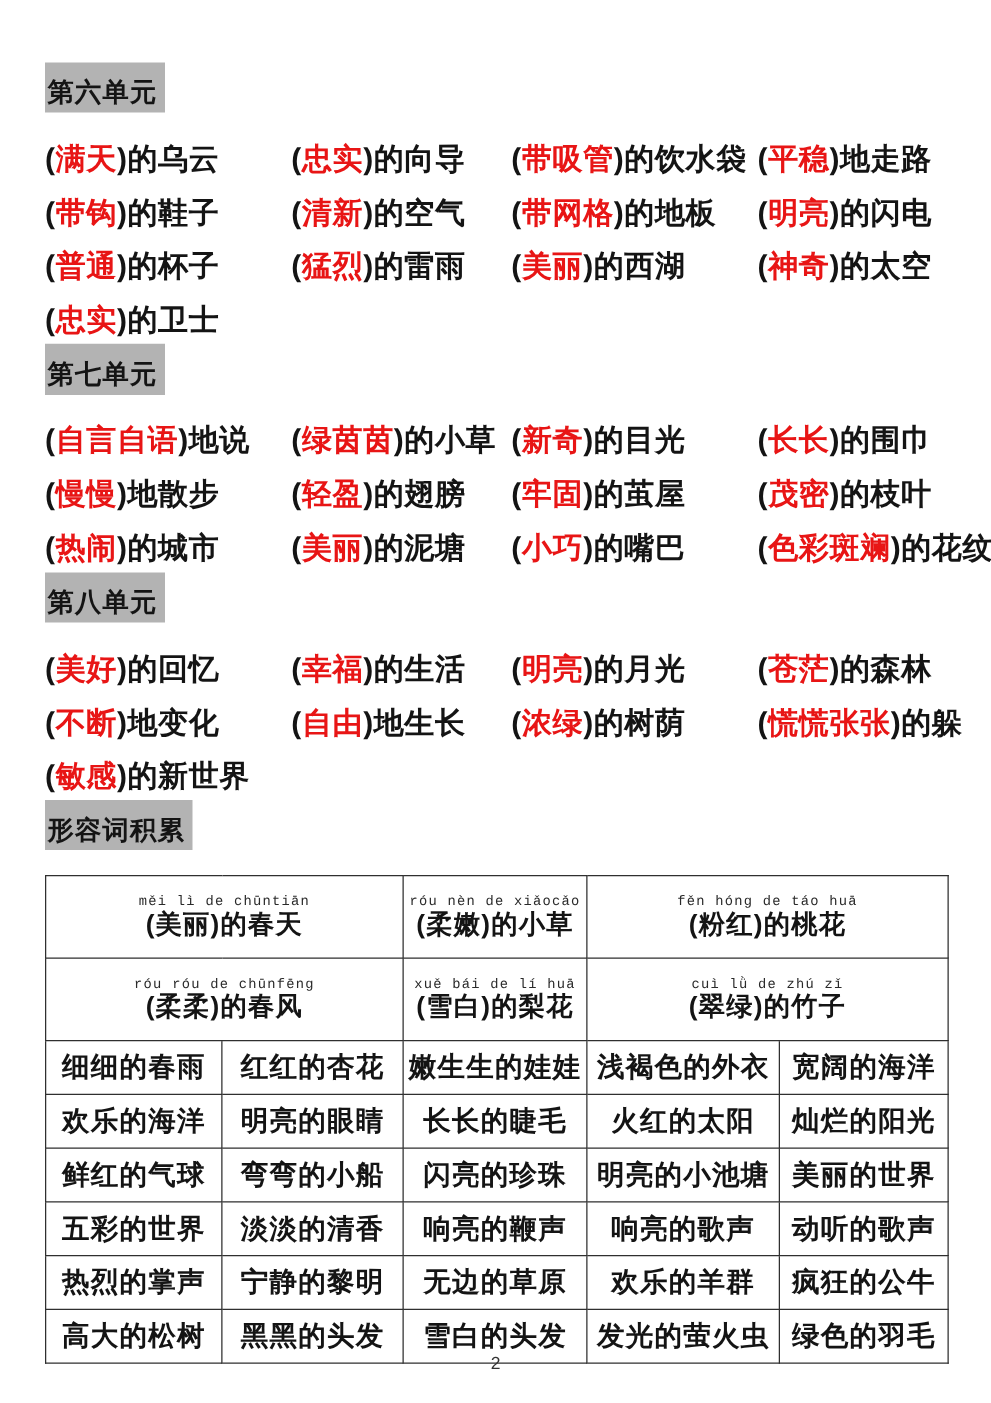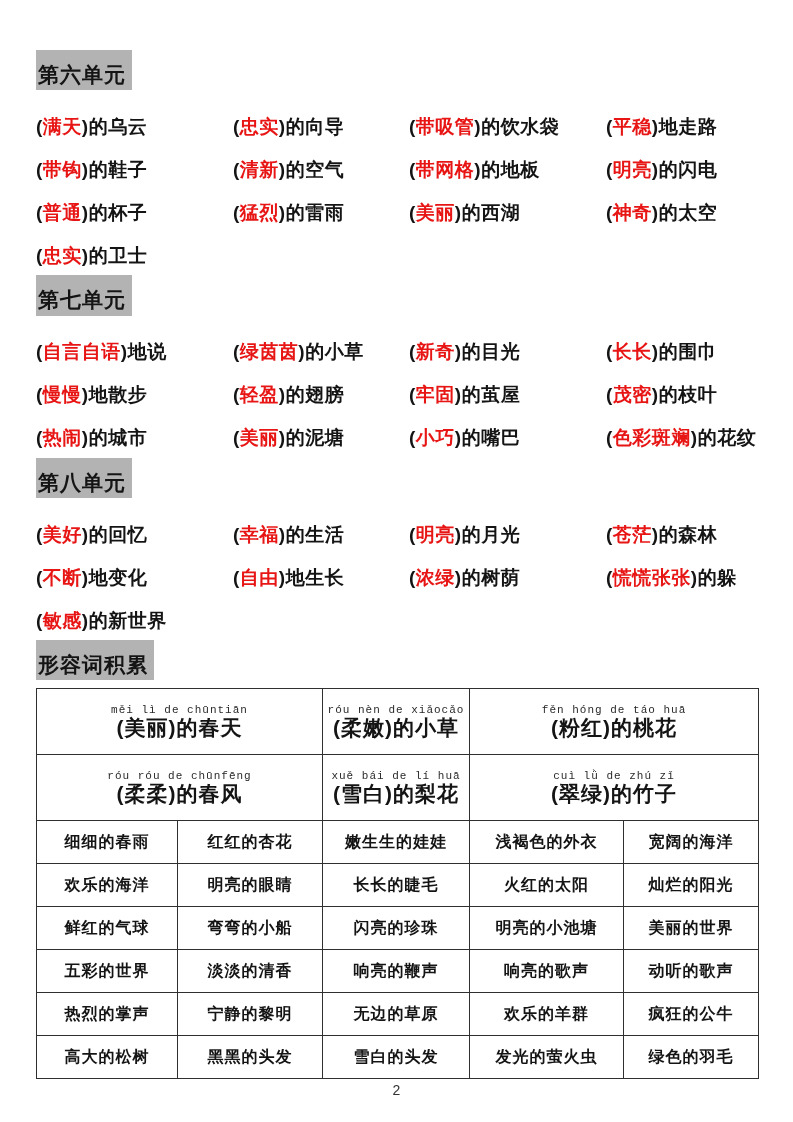--- a/index.html
+++ b/index.html
@@ -18,43 +18,43 @@
   }
   .unit{margin-bottom:4px;}
   .unit + .unit .unit-title{margin-top:2px;}
 
   .phrase-grid{
     display:grid;
     grid-template-columns:197px 176px 197px 152px;
     grid-auto-rows:43px;
     align-items:center;
   }
-  .phrase{font-size:19px;font-weight:700;white-space:nowrap;letter-spacing:0.5px;margin-top:16px;}
+  .phrase{font-size:24px;font-weight:700;white-space:nowrap;letter-spacing:0.5px;margin-top:16px;}
   .phrase .red{color:var(--red,#e81515);}
 
-  .accum-title{margin-top:2px;margin-bottom:8px;}
+  .accum-title{margin-top:2px;margin-bottom:20px;}
 
   table.accum-table{
     border-collapse:collapse;table-layout:fixed;
     width:722px;
   }
   table.accum-table td{
     border:1px solid var(--line,#2f2f2f);
     text-align:center;vertical-align:middle;
     padding:0;
   }
   td.pinyin-cell{height:65px;}
   .pinyin{
     display:block;font-family:Liberation Mono, monospace;
     font-size:11px;color:#2a2a2a;letter-spacing:1px;line-height:1.1;
   }
   .pinyin-hanzi{
     display:block;font-size:21px;font-weight:700;letter-spacing:1px;line-height:1.15;
   }
-  td.plain-cell{height:42px;font-size:16px;font-weight:700;letter-spacing:1px;}
+  td.plain-cell{height:42px;font-size:22px;font-weight:700;letter-spacing:1px;}
 
   .page-number{
     position:absolute;left:0;top:1082px;width:793px;
     text-align:center;font-size:14px;color:#333;
   }
 </style>
 </head>
 <body style="--red: #e81515; --hl: #b3b3b3; --ink: #141414; --line: #2f2f2f;">
 
 <div class="page">

